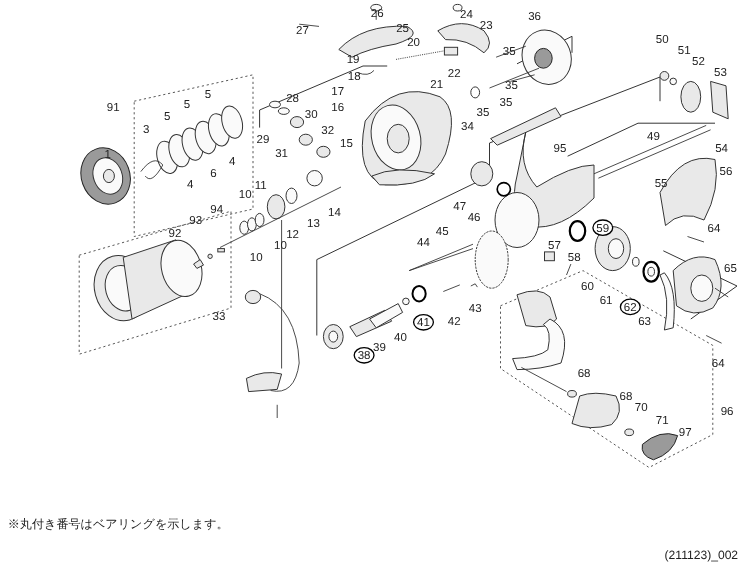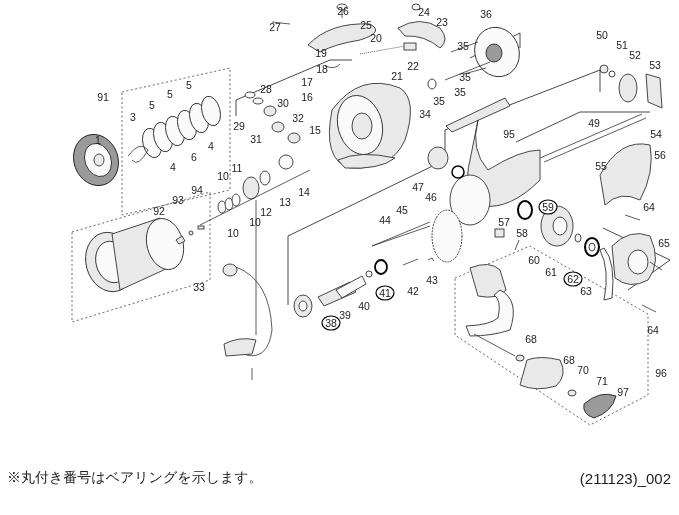--- a/index.html
+++ b/index.html
@@ -7,23 +7,23 @@
          font-family: "Liberation Sans", sans-serif; color: #222; }
   #diagram { position: absolute; left: 0; top: 0; width: 679px; height: 440px; }
   .lbl { font-family: "Liberation Sans", sans-serif; font-size: 10.5px; fill: #222; }
   .lead { stroke: #333; stroke-width: 0.8; fill: none; }
   .box { stroke: #555; stroke-width: 0.9; fill: none; stroke-dasharray: 2 2.5; }
   .frame { stroke: #333; stroke-width: 0.9; fill: none; }
   .part { stroke: #333; stroke-width: 0.9; fill: #e9e9e9; }
   .part-w { stroke: #333; stroke-width: 0.9; fill: #fafafa; }
   .part-d { stroke: #222; stroke-width: 0.9; fill: #9a9a9a; }
   .ring { fill: #fff; stroke: #000; stroke-width: 1.3; }
-  .notes { position: absolute; left: 7px; top: 470px; font-size: 14px; line-height: 14.3px; color: #222; text-align: center; }
+  .notes { position: absolute; left: 7px; top: 470px; font-size: 11px; line-height: 14.3px; color: #222; text-align: center; }
   .notes div { white-space: nowrap; }
-  .docid { position: absolute; right: 8px; top: 470px; font-size: 15px; color: #222; }
+  .docid { position: absolute; right: 8px; top: 499px; font-size: 11px; color: #222; }
 </style>
 </head>
 <body>
 
 <svg id="diagram" viewBox="0 0 679 440" xmlns="http://www.w3.org/2000/svg">
 
   <polygon class="box" points="122,92 230,68 230,190 122,215"></polygon>
   <polygon class="box" points="72,232 210,192 210,280 72,322"></polygon>
   <polygon class="box" points="455,278 530,246 648,314 648,395 590,425 455,335"></polygon>
 

